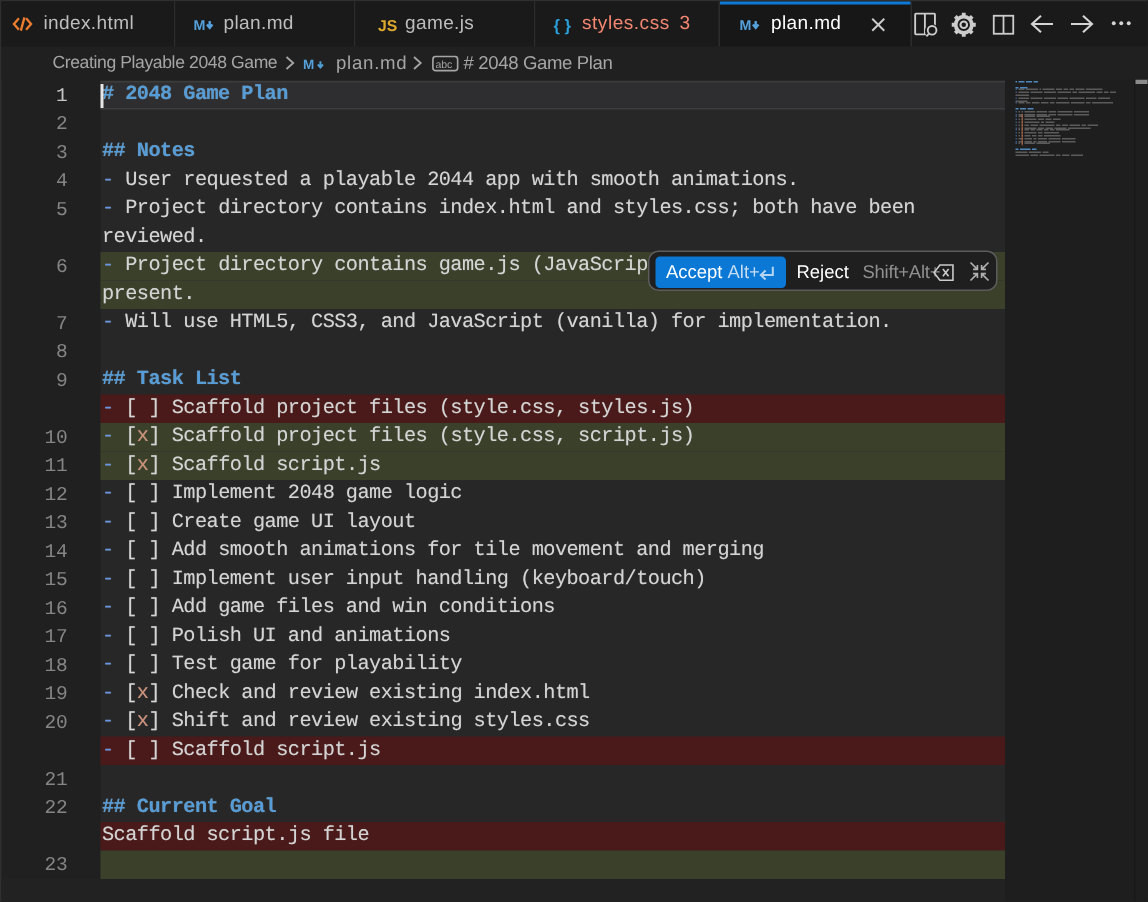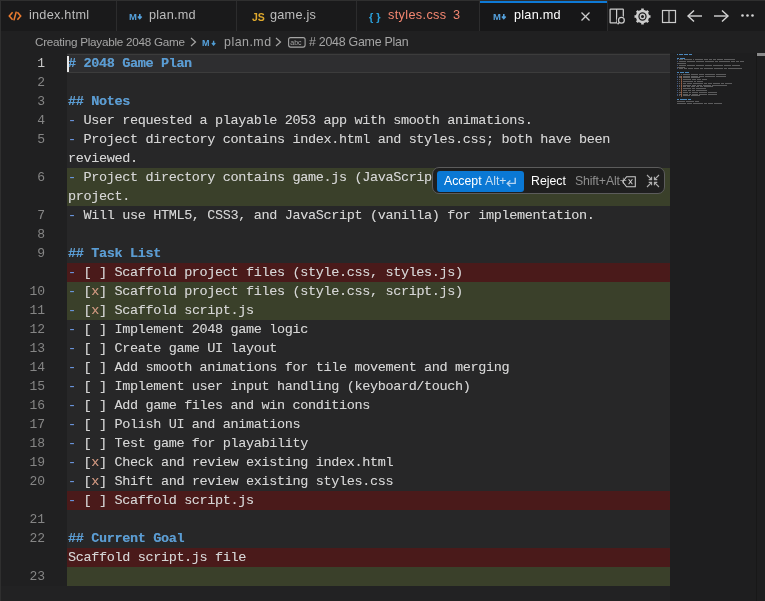--- a/index.html
+++ b/index.html
@@ -61,29 +61,29 @@
 <div id="codecol"></div>
 <div id="codebot"></div>
 <div id="minizone"></div>
 <div class="rb cur" style="top:53px"></div>
 <div class="ln curnum" style="top:53px">1</div>
 <div class="cl" style="top:53px"><span class="hd"># 2048 Game Plan</span></div>
 <div class="ln" style="top:72px">2</div>
 <div class="ln" style="top:91px">3</div>
 <div class="cl" style="top:91px"><span class="hd">## Notes</span></div>
 <div class="ln" style="top:110px">4</div>
-<div class="cl" style="top:110px"><span class="bu">-</span><span class="tx"> User requested a playable 2053 app with smooth animations.</span></div>
+<div class="cl" style="top:110px"><span class="bu">-</span><span class="tx"> User requested a playable 2044 app with smooth animations.</span></div>
 <div class="ln" style="top:129px">5</div>
 <div class="cl" style="top:129px"><span class="bu">-</span><span class="tx"> Project directory contains index.html and styles.css; both have been</span></div>
 <div class="cl" style="top:148px"><span class="tx">reviewed.</span></div>
 <div class="rb add" style="top:167px"></div>
 <div class="ln" style="top:167px">6</div>
 <div class="cl" style="top:167px"><span class="bu">-</span><span class="tx"> Project directory contains game.js (JavaScript logic); parts are</span></div>
 <div class="rb add" style="top:186px"></div>
-<div class="cl" style="top:186px"><span class="tx">project.</span></div>
+<div class="cl" style="top:186px"><span class="tx">present.</span></div>
 <div class="ln" style="top:205px">7</div>
 <div class="cl" style="top:205px"><span class="bu">-</span><span class="tx"> Will use HTML5, CSS3, and JavaScript (vanilla) for implementation.</span></div>
 <div class="ln" style="top:224px">8</div>
 <div class="ln" style="top:243px">9</div>
 <div class="cl" style="top:243px"><span class="hd">## Task List</span></div>
 <div class="rb del" style="top:262px"></div>
 <div class="cl" style="top:262px"><span class="bu">-</span><span class="tx"> [ ] Scaffold project files (style.css, styles.js)</span></div>
 <div class="rb add" style="top:281px"></div>
 <div class="ln" style="top:281px">10</div>
 <div class="cl" style="top:281px"><span class="bu">-</span><span class="tx"> [</span><span class="xx">x</span><span class="tx">] Scaffold project files (style.css, script.js)</span></div>

